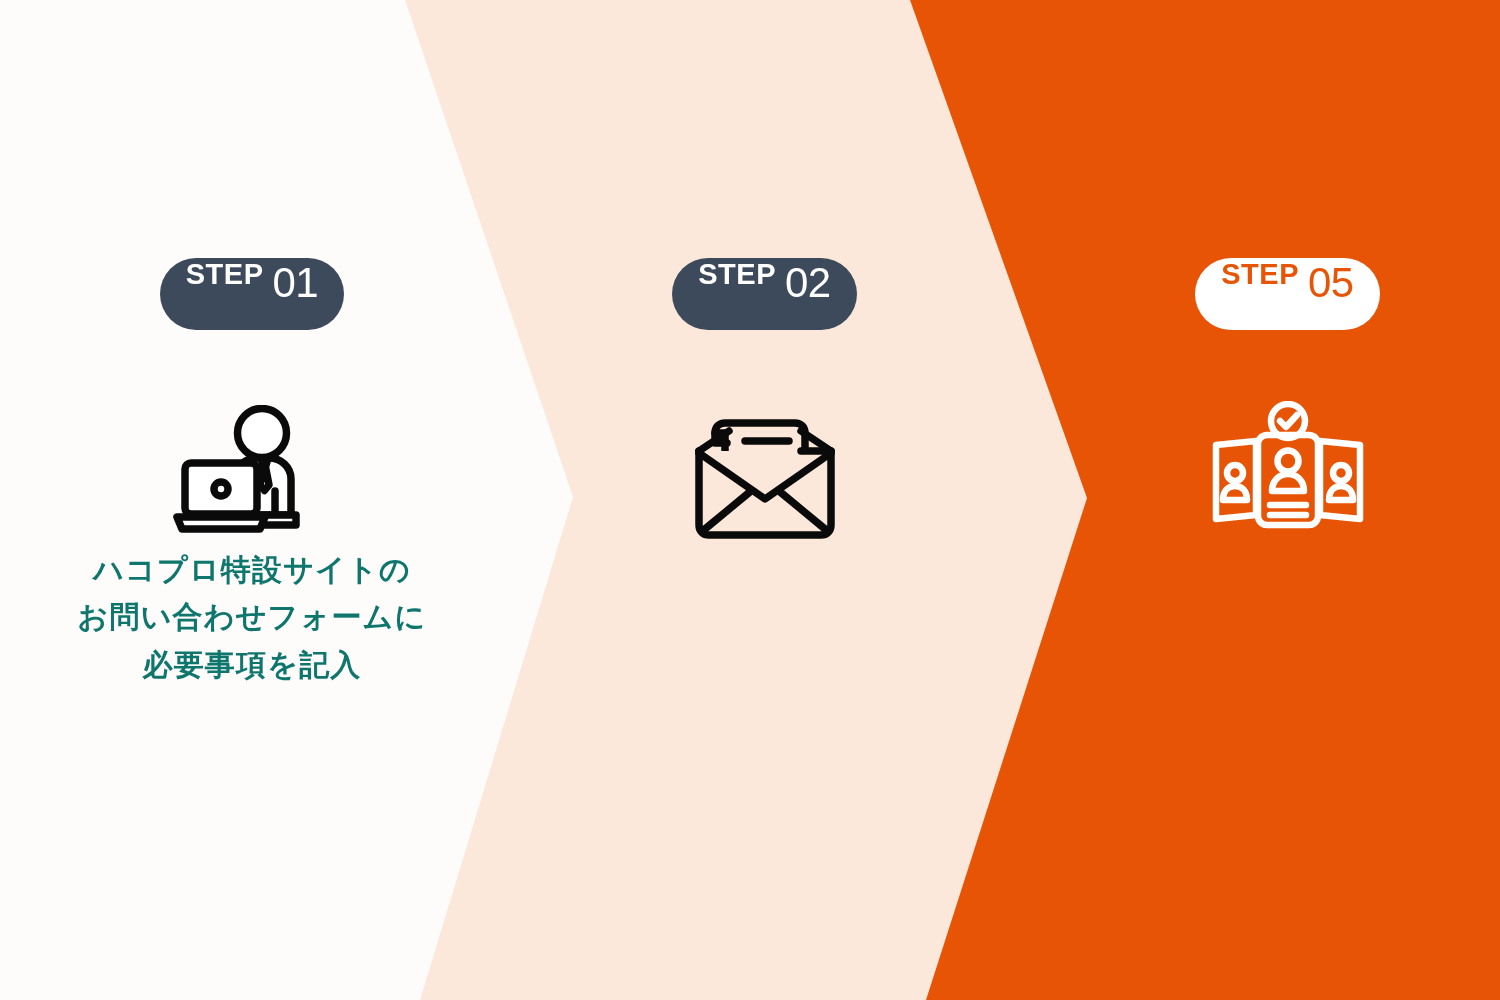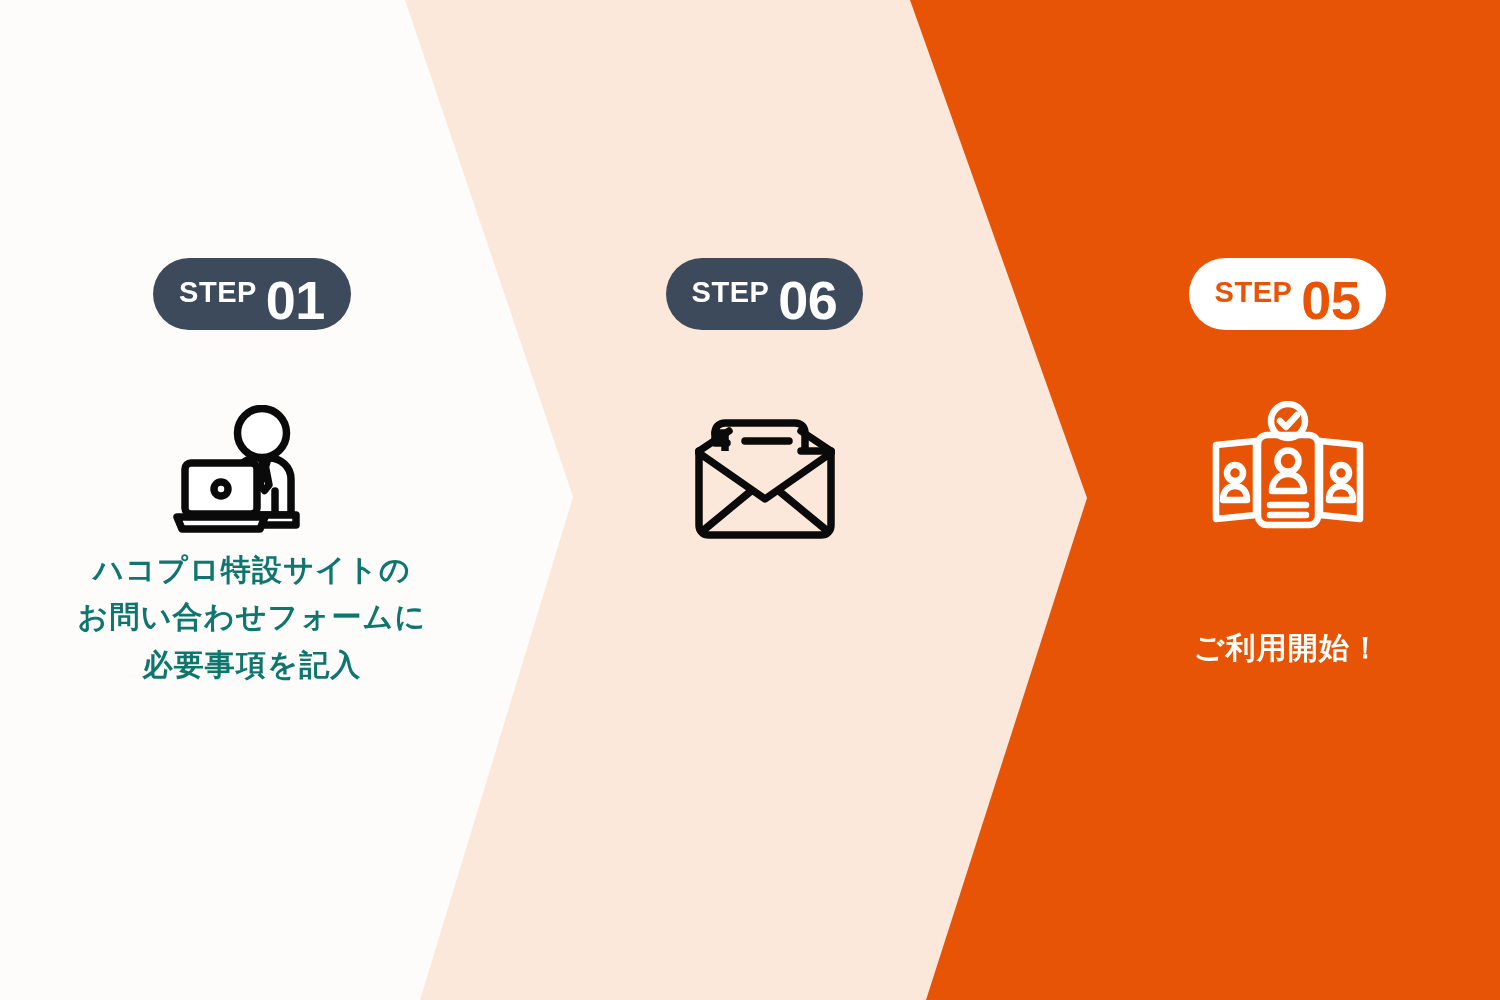--- a/index.html
+++ b/index.html
@@ -57,45 +57,44 @@
   }
   .step.s1 { width:500px; padding-left:4px; }
   .step.s2 { width:505px; padding-left:24px; }
   .step.s3 { width:495px; padding-left:70px; }
 
   
   .badge {
     margin-top:258px;
     height:72px;
     min-width:176px;
-    padding:12px 26px;
+    padding:4px 26px;
     border-radius:36px;
     display:flex;
-    align-items:center;
+    align-items:flex-start;
     justify-content:center;
     gap:9px;
     white-space:nowrap;
   }
   .badge.dark  { background:#3D4A5C; }
   .badge.light { background:#FFFFFF; min-width:172px; }
 
   .badge .word {
     font-size:29px;
     font-weight:700;
     letter-spacing:0.5px;
     line-height:1;
     position:relative;
     top:-2px;
   }
   .badge .num {
-    font-size:54px;
-    font-weight:700;
+    font-size:42px;
+    font-weight:400;
     letter-spacing:-0.5px;
     line-height:1;
-    margin-top:12px;
   }
   .badge.dark .word, .badge.dark .num { color:#FFFFFF; }
   .badge.light .word, .badge.light .num { color:#E85405; }
 
   
   .icon-wrap {
     margin-top:66px;
     width:180px;
     height:150px;
     display:flex;
@@ -158,21 +157,21 @@
 
       <div class="caption">ハコプロ特設サイトの
 お問い合わせフォームに
 必要事項を記入</div>
     </div>
 
     <div class="step s2">
 
       <div class="badge dark">
         <span class="word">STEP</span>
-        <span class="num">06</span>
+        <span class="num">02</span>
       </div>
 
       <div class="icon-wrap">
         <svg width="152" height="140" viewBox="0 0 152 140" fill="none" stroke="#0A0A0A" stroke-width="7.5" stroke-linecap="round" stroke-linejoin="round">
 
           <path d="M26 32 C26 26 30 22 36 22 L106 22 C112 22 116 26 116 32 L116 76 L36 76 L36 32 Z" fill="#FCE8DA"></path>
 
           <path d="M26 32 L26 42 L38 42" fill="none"></path>
 
           <path d="M56 40 H100"></path>
@@ -215,17 +214,16 @@
           <circle cx="80" cy="60" r="10.5"></circle>
           <path d="M64 90 C64 80 71 73 80 73 C89 73 96 80 96 90 Z"></path>
           <path d="M62 104 H98"></path>
           <path d="M62 114 H98"></path>
 
           <circle cx="80" cy="20" r="17"></circle>
           <path d="M72 20 L78 26 L89 14"></path>
         </svg>
       </div>
 
-      <div class="caption on-orange">ご利用開始！</div>
     </div>
 
   </div>
 </div>
 
 </body></html>

